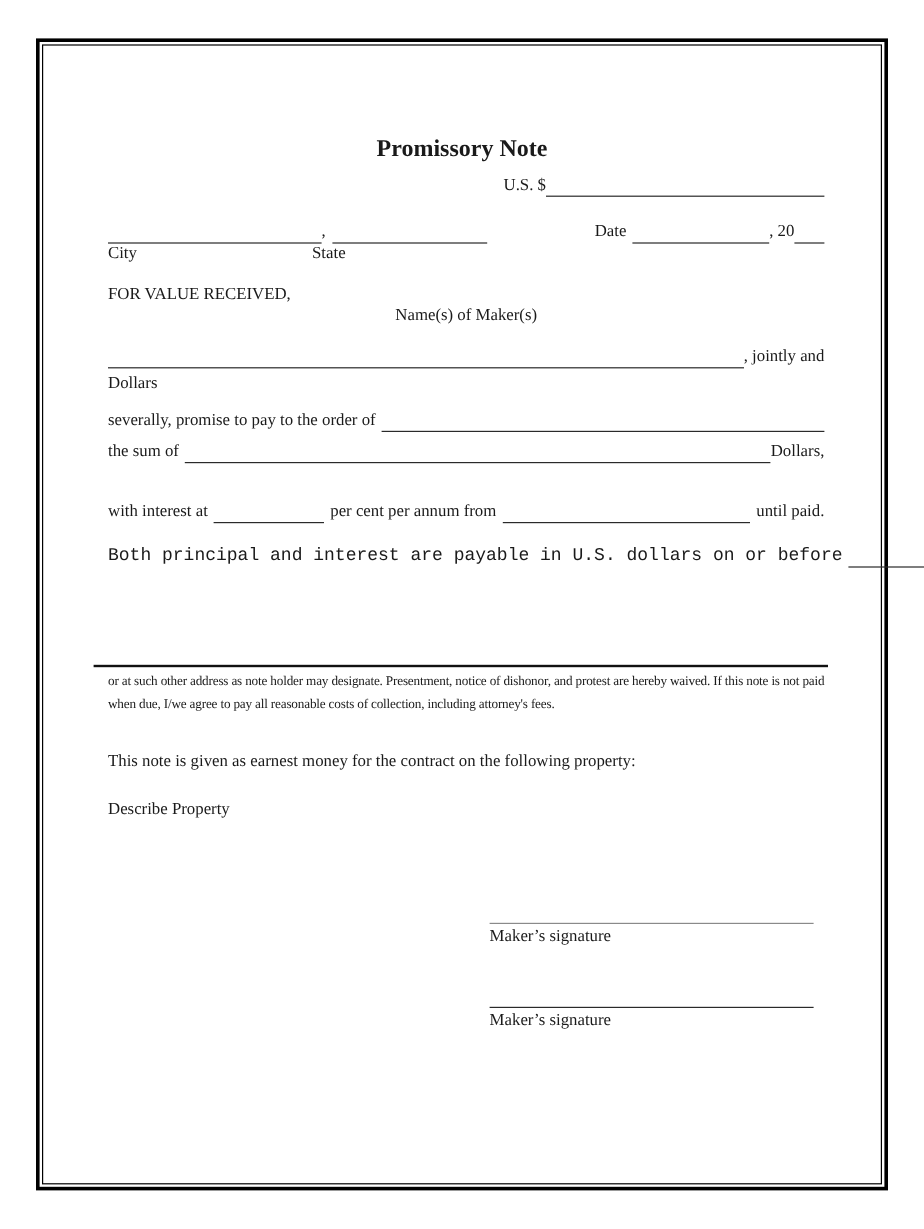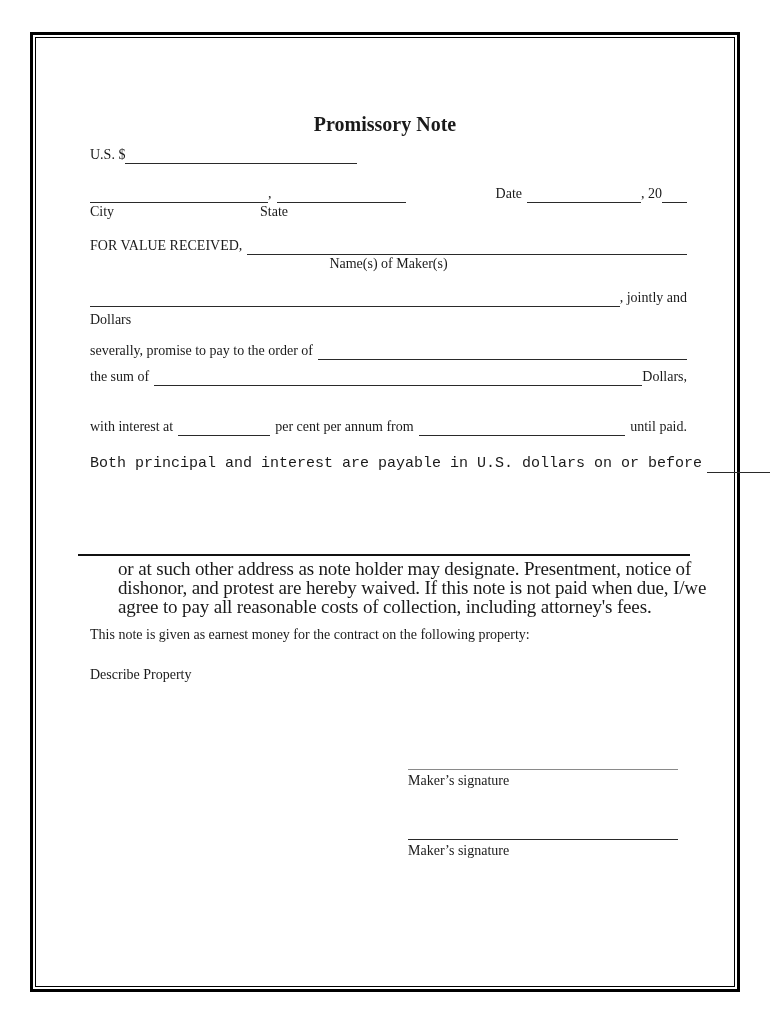--- a/index.html
+++ b/index.html
@@ -23,20 +23,21 @@
     position: relative;
     width: 100%; height: 100%;
     border: 1px solid #000000;
   }
   .abs { position: absolute; }
   .row {
     position: absolute; left: 54px; right: 47px;
     display: flex; align-items: baseline;
     font-size: 14px; line-height: 18px;
     white-space: nowrap;
+    justify-content: flex-end;
   }
   .row.loose { right: auto; }
   .blank {
     display: inline-block;
     border-bottom: 1px solid #2a2a2a;
     height: 14px;
     align-self: flex-end;
   }
   .blank.fill { flex: 1 1 auto; }
   .spacer { flex: 1 1 auto; }
@@ -50,24 +51,23 @@
   }
   .subtitle { font-size: 20px; font-weight: bold; }
   .caption-center { position: absolute; left: 54px; right: 47px; text-align: center; font-size: 14px; }
   .small-label { font-size: 14px; }
   .hrule {
     position: absolute; left: 42px; width: 612px; height: 0;
     border-top: 2px solid #111111;
   }
   .para {
     position: absolute; left: 54px; width: 599px;
-    font-size: 19px; line-height: 19px;
+    font-size: 11px; line-height: 19px;
     letter-spacing: -0.15px;
     white-space: normal;
-    margin-left: 28px;
   }
   .sig-block { position: absolute; left: 372px; width: 270px; }
   .sig-line { height: 0; border-top: 1px solid #8a8a8a; margin-bottom: 2px; }
   .sig-line.dark { border-top: 1.4px solid #2a2a2a; }
   .sig-label { font-size: 14px; line-height: 18px; }
 </style>
 </head>
 <body>
 
 <div class="page">
@@ -89,21 +89,21 @@
         <span class="blank" style="width:129px;"></span>
         <span class="spacer"></span>
         <span class="gap-r">Date</span>
         <span class="blank" style="width:114px;"></span>
         <span>, 20</span>
         <span class="blank" style="width:25px;"></span>
       </div>
       <span class="abs small-label" style="left:54px; top:166px;">City</span>
       <span class="abs small-label" style="left:224px; top:166px;">State</span>
 
-      <div class="row" style="top:199px;">
+      <div class="row" style="top:199px;flex-direction:column;">
         <span class="gap-r">FOR VALUE RECEIVED,</span>
         <span class="blank fill"></span>
       </div>
       <div class="caption-center" style="top:218px;">Name(s) of Maker(s)</div>
 
       <div class="row" style="top:251px;">
         <span class="blank fill"></span>
         <span>, jointly and</span>
       </div>
       <span class="abs small-label" style="left:54px; top:274px;">Dollars</span>

